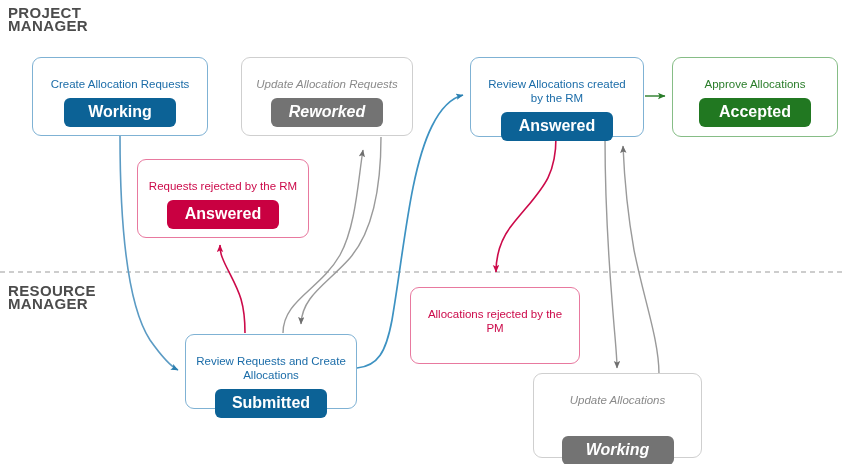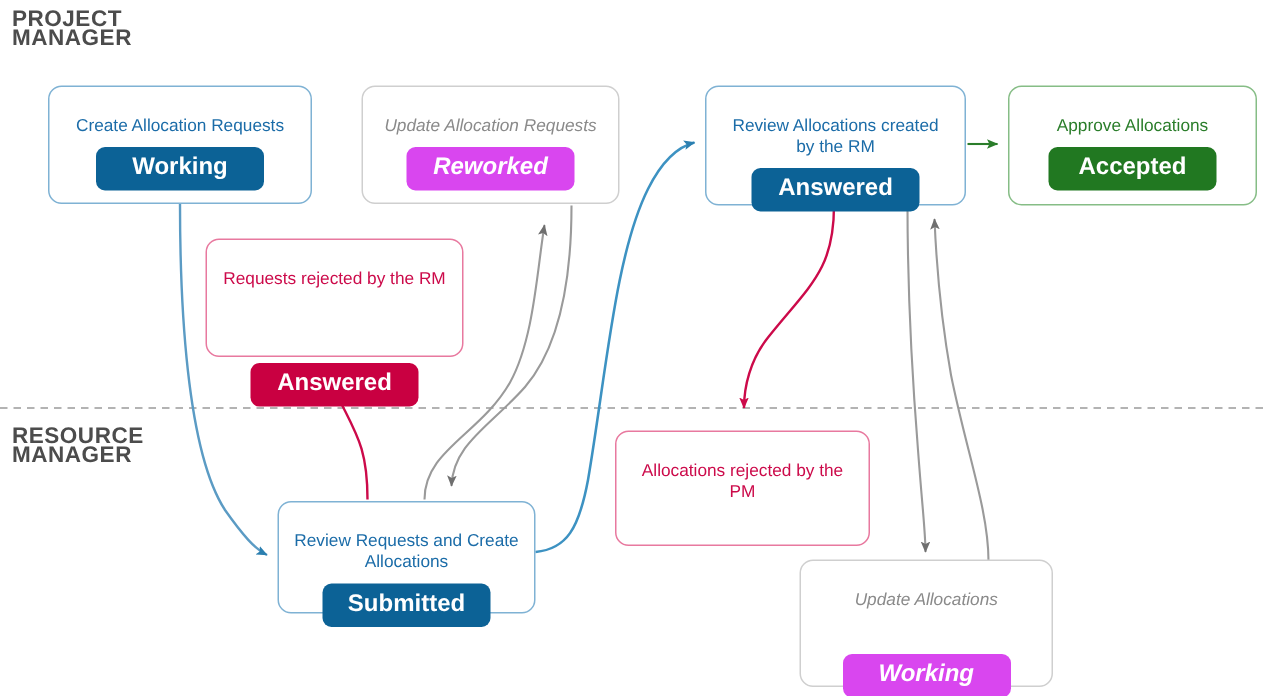--- a/index.html
+++ b/index.html
@@ -71,34 +71,34 @@
     white-space: nowrap;
   }
 
   
   .node.blue   { border-color: #7fb2d4; }
   .node.blue   .node-title { color: #1b6ca8; }
   .node.blue   .badge { background: #0c6296; }
 
   .node.gray   { border-color: #cfcfcf; font-style: italic; }
   .node.gray   .node-title { color: #8a8a8a; }
-  .node.gray   .badge { background: #d946ef; }
+  .node.gray   .badge { background: #737373; }
 
   .node.pink   { border-color: #e8799f; }
   .node.pink   .node-title { color: #cc0a4a; }
   .node.pink   .badge { background: #c90041; }
 
   .node.green  { border-color: #86bd86; }
   .node.green  .node-title { color: #2a7d2a; }
   .node.green  .badge { background: #217821; }
 
   
   #node-create-requests  { left: 32px;  top: 57px;  width: 176px; height: 79px; }
   #node-update-requests  { left: 241px; top: 57px;  width: 172px; height: 79px; }
-  #node-requests-rejected{ left: 137px; top: 159px; width: 172px; height: 79px; gap: 42px; }
+  #node-requests-rejected{ left: 137px; top: 159px; width: 172px; height: 79px; }
   #node-review-allocs    { left: 470px; top: 57px;  width: 174px; height: 80px; }
   #node-approve-allocs   { left: 672px; top: 57px;  width: 166px; height: 80px; }
   #node-review-requests  { left: 185px; top: 334px; width: 172px; height: 75px; }
   #node-allocs-rejected  { left: 410px; top: 287px; width: 170px; height: 77px; }
   #node-update-allocs    { left: 533px; top: 373px; width: 169px; height: 85px; gap: 22px; }
 </style>
 </head>
 <body>
 
 <div id="canvas">

